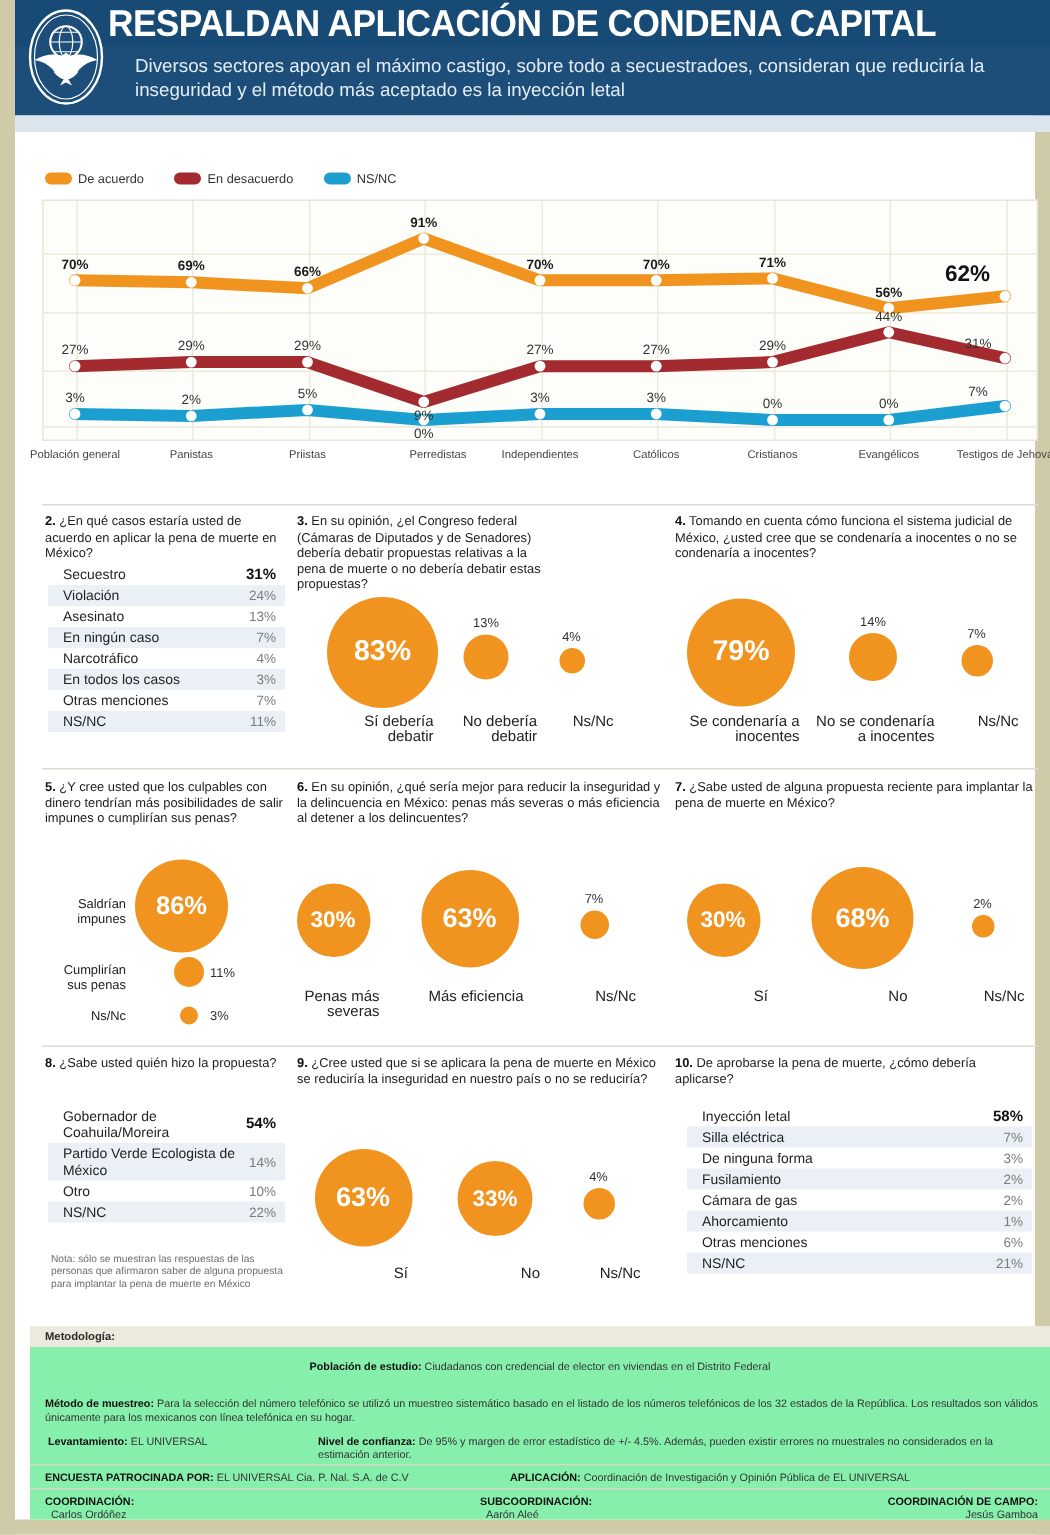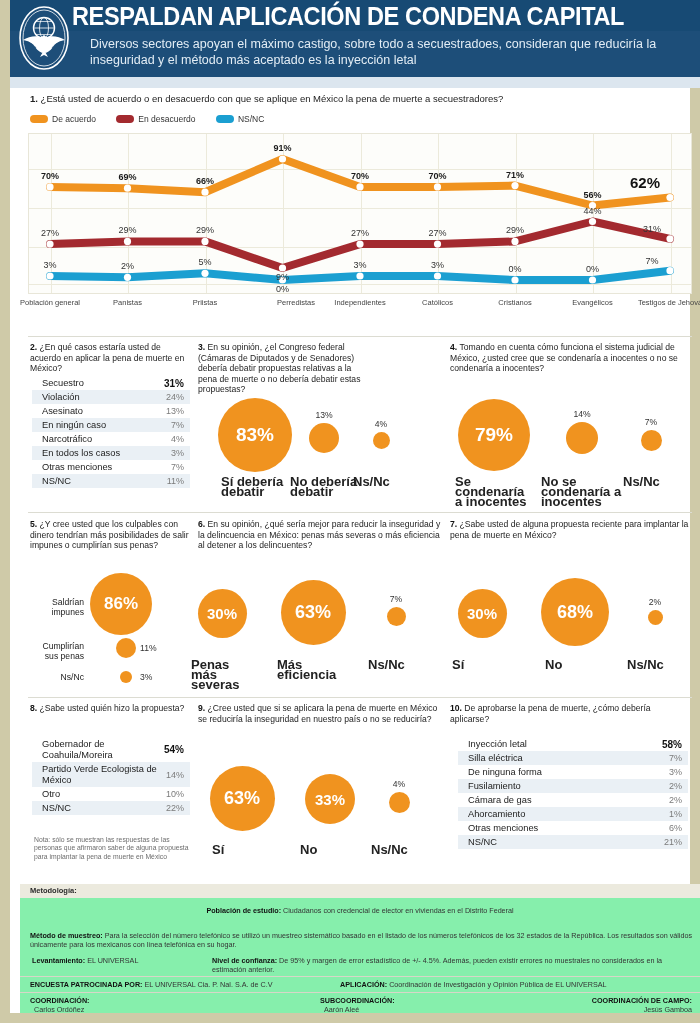--- a/index.html
+++ b/index.html
@@ -66,21 +66,21 @@
     font-size:9.3px;color:#222;padding:1.5px 6px 1.5px 10px;box-sizing:border-box;}
   .tbl .row.alt{background:#eaf0f5;}
   .tbl .row .v{color:#7b7b7b;font-size:9px;}
   .tbl .row.first .v{color:#111;font-weight:bold;font-size:10px;}
   .tbl .row .l{padding-right:8px;line-height:11px;}
 
   .bub{position:absolute;border-radius:50%;background:#f0931f;}
   .bub .in{position:absolute;left:0;top:0;right:0;bottom:0;display:flex;
     align-items:center;justify-content:center;color:#fff;font-weight:bold;}
   .bub-out{position:absolute;font-size:8.6px;color:#333;text-align:center;white-space:nowrap;}
-  .bub-cap{position:absolute;font-size:13px;color:#222;text-align:left;line-height:10px;font-weight:bold;}
+  .bub-cap{position:absolute;font-size:10px;color:#222;text-align:right;line-height:10px;}
   .bub-lft{position:absolute;font-size:8.6px;color:#222;text-align:right;line-height:10px;}
 
   .note{position:absolute;font-size:6.8px;color:#6d6d6d;line-height:8.4px;}
 
   
   .foot{position:absolute;left:10px;top:884px;width:680px;height:129px;background:#86efac;}
   .foot-bar{position:absolute;left:0;top:0;width:680px;height:14px;background:#eceade;}
   .foot-bar span{position:absolute;left:10px;top:2px;font-size:7.5px;font-weight:bold;color:#2b2b2b;}
   .fl{position:absolute;font-size:7.2px;color:#333;line-height:9.4px;}
   .fl b{font-weight:bold;color:#111;}
@@ -109,24 +109,20 @@
         <path d="M9 37 C13 38 16 40 18 43" stroke="#1d4e79" stroke-width="0.7" fill="none"></path>
         <path d="M43 37 C39 38 36 40 34 43" stroke="#1d4e79" stroke-width="0.7" fill="none"></path>
       </svg>
     </div>
 
     <div class="hdr-title">RESPALDAN APLICACIÓN DE CONDENA CAPITAL</div>
     <div class="hdr-sub">Diversos sectores apoyan el máximo castigo, sobre todo a secuestradoes, consideran que reduciría la inseguridad y el método más aceptado es la inyección letal</div>
   </div>
   <div class="subbar"></div>
 
-  <div class="q1-title">
-    <b>1.</b>
-    <span>¿Está usted de acuerdo o en desacuerdo con que se aplique en México la pena de muerte a secuestradores?</span>
-  </div>
 
   <div class="legend">
     <span class="li">
       <span class="sw" style="background:#f0931f"></span><span class="lb">De acuerdo</span>
     </span>
     <span class="li">
       <span class="sw" style="background:#a32a2f"></span><span class="lb">En desacuerdo</span>
     </span>
     <span class="li">
       <span class="sw" style="background:#1b9fd1"></span><span class="lb">NS/NC</span>
@@ -206,21 +202,21 @@
       <div class="pt-lab" style="left: 320px; top: 260.01px; width: 60px;">3%</div>
       <div class="pt-lab" style="left: 397.5px; top: 260.01px; width: 60px;">3%</div>
       <div class="pt-lab" style="left: 475px; top: 264px; width: 60px;">0%</div>
       <div class="pt-lab" style="left: 552.5px; top: 264px; width: 60px;">0%</div>
       <div class="pt-lab" style="left: 612px; top: 255.69px; width: 60px;">7%</div>
     </div>
   <div id="chartxlabels">
       <div class="xlab" style="left: 6px; top: 298px; width: 68px;">Población general</div>
       <div class="xlab" style="left: 83.5px; top: 298px; width: 68px;">Panistas</div>
       <div class="xlab" style="left: 161px; top: 298px; width: 68px;">Priistas</div>
-      <div class="xlab" style="left: 237px; top: 298px; width: 68px; text-align: right;">Perredistas</div>
+      <div class="xlab" style="left: 248px; top: 298px; width: 68px;">Perredistas</div>
       <div class="xlab" style="left: 316px; top: 298px; width: 68px;">Independientes</div>
       <div class="xlab" style="left: 393.5px; top: 298px; width: 68px;">Católicos</div>
       <div class="xlab" style="left: 471px; top: 298px; width: 68px;">Cristianos</div>
       <div class="xlab" style="left: 548.5px; top: 298px; width: 68px;">Evangélicos</div>
       <div class="xlab" style="left: 626px; top: 298px; width: 68px;">Testigos de Jehová</div>
     </div>
 
   <div class="hr" style="top:336px"></div>
 
   <div class="qtxt" style="left:20px;top:342px;width:160px;">

